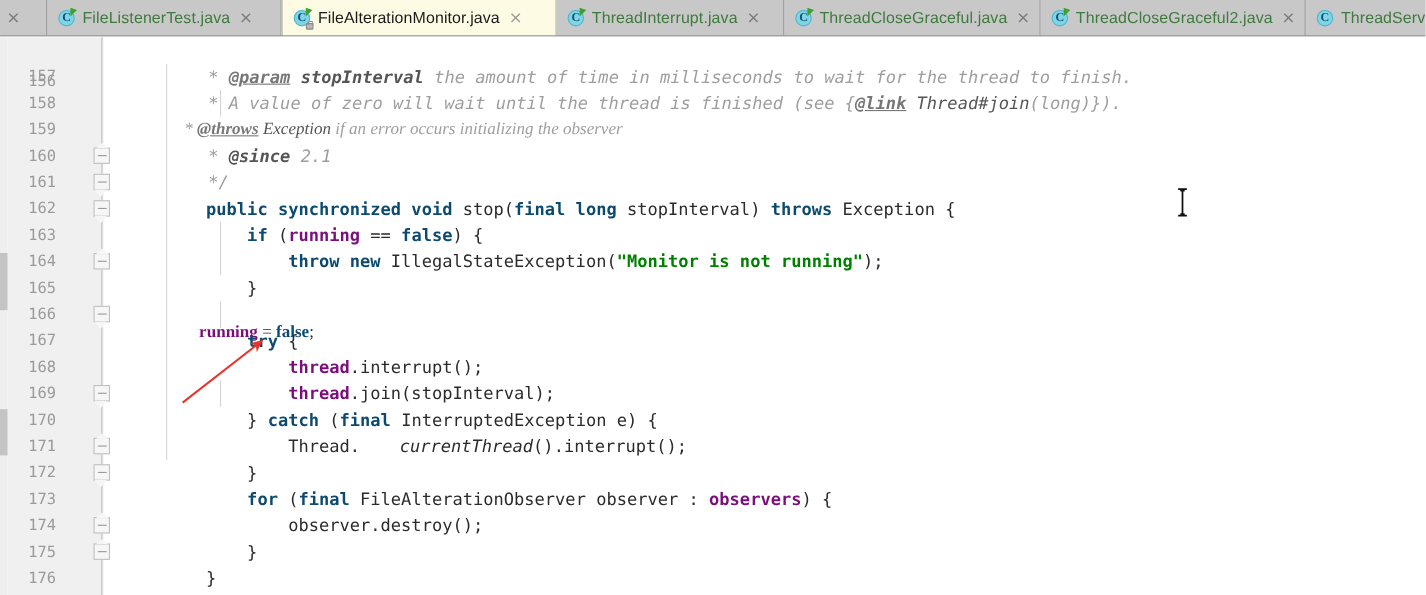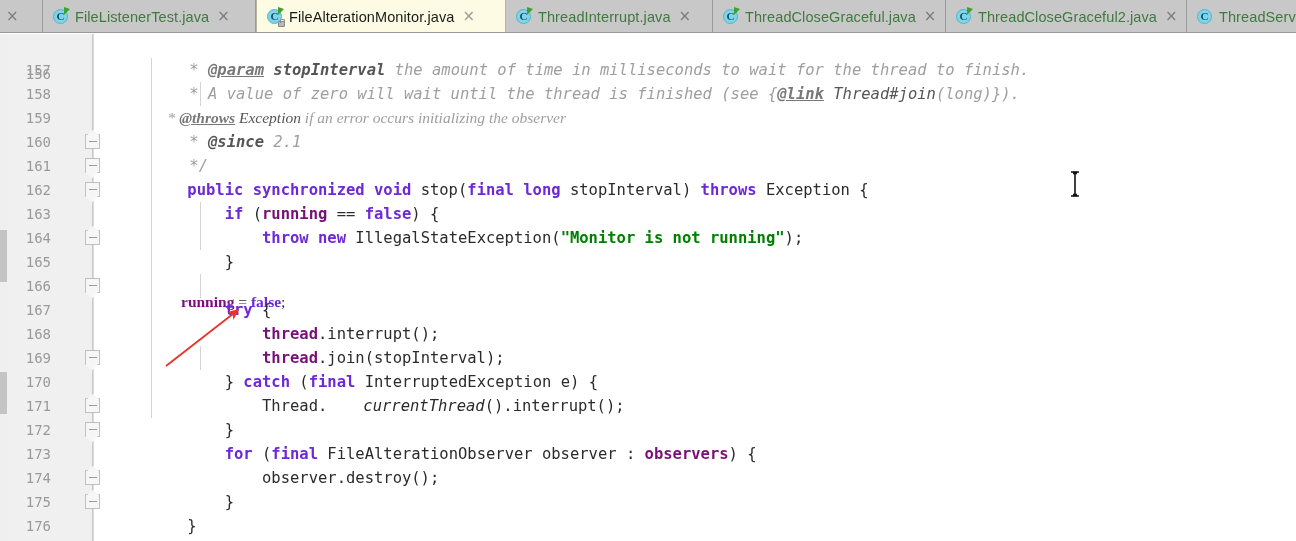--- a/index.html
+++ b/index.html
@@ -210,21 +210,21 @@
     color: #222222;
   }
   
   .iguide {
     position: absolute;
     width: 1px;
     background: #d4d4d4;
   }
 
   
-  .kw   { color: #6d28d9; font-weight: bold; }
+  .kw   { color: #0c4a6e; font-weight: bold; }
   .fld  { color: #7a0f7a; font-weight: bold; }
   .str  { color: #008000; font-weight: bold; }
   .plain{ color: #2b2b2b; }
   .cmt  { color: #9e9e9e; font-style: italic; }
   .cmt-tag { color: #777777; font-style: italic; font-weight: bold; text-decoration: underline; }
   .cmt-b { color: #555555; font-style: italic; font-weight: bold; }
   .cmt-em { color: #555555; font-style: italic; }
   .ital { font-style: italic; margin-left: 36px; }
 
   

